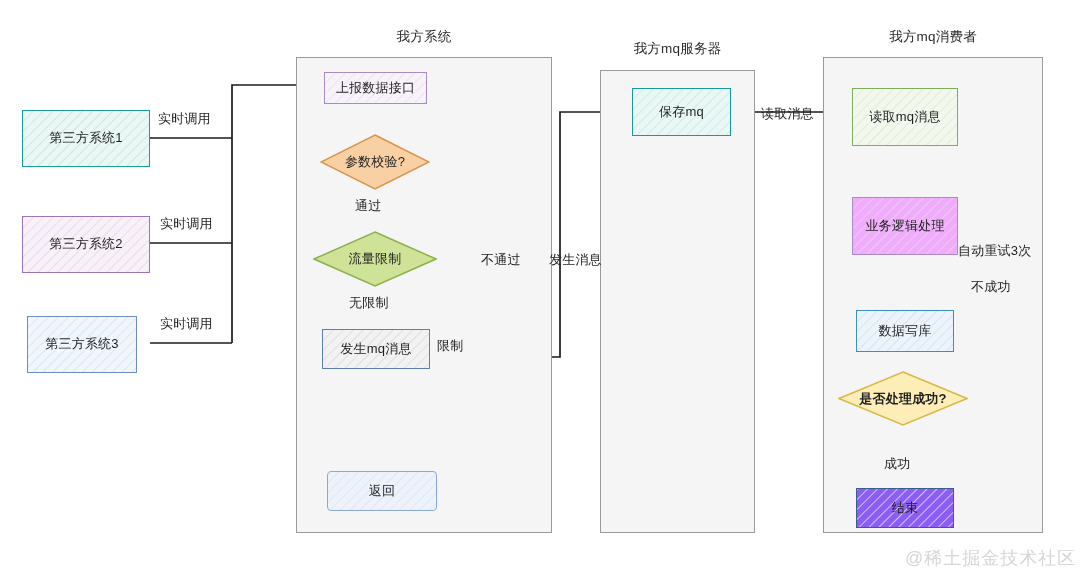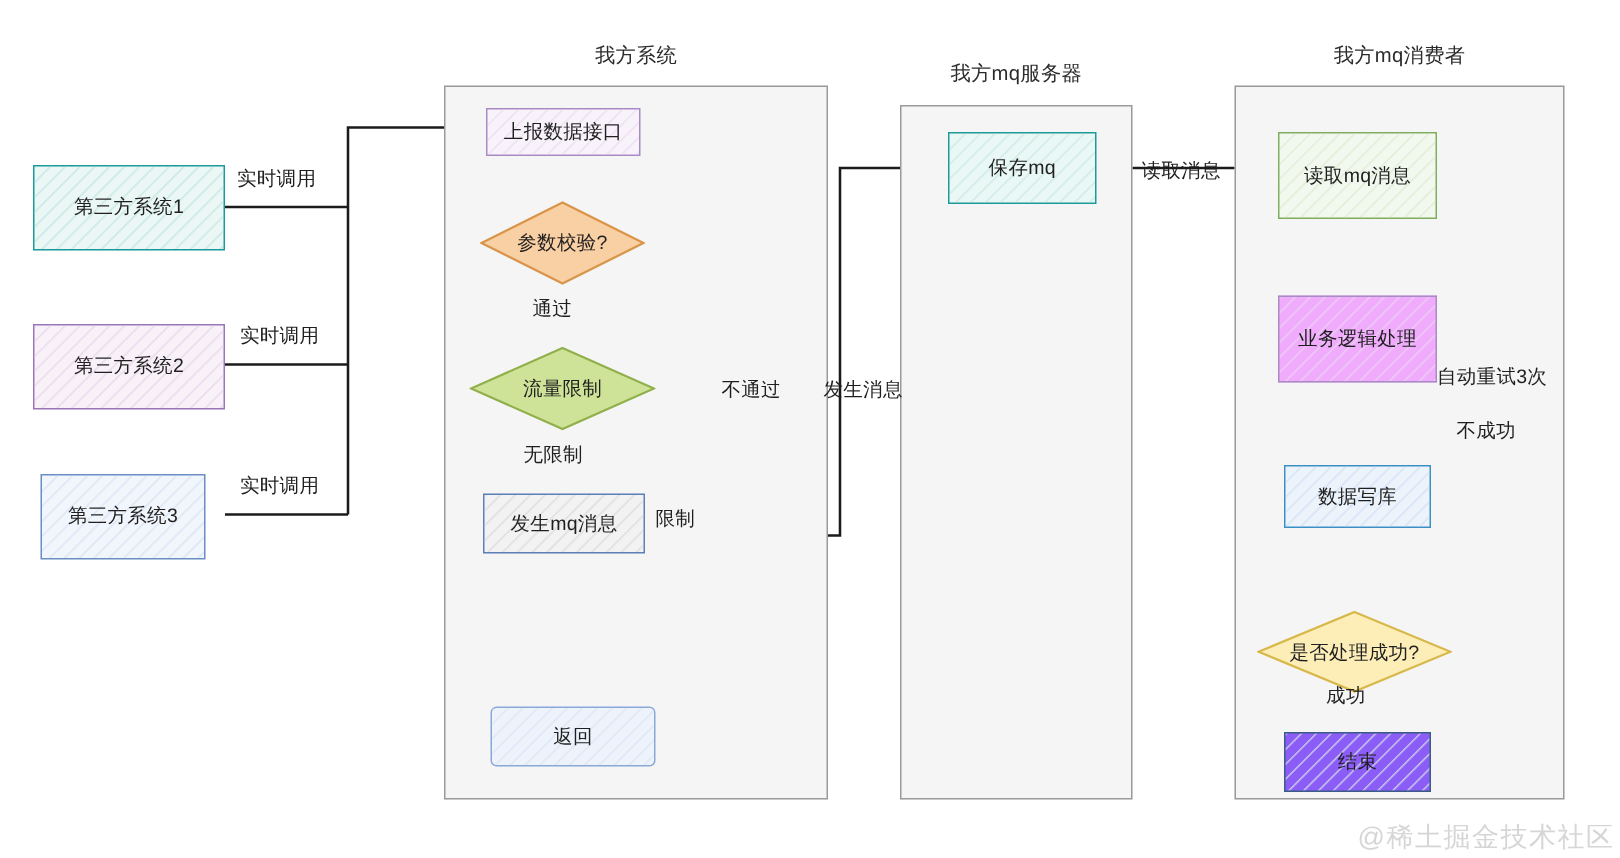--- a/index.html
+++ b/index.html
@@ -252,21 +252,21 @@
     <span class="nlabel">业务逻辑处理</span>
   </div>
 
   <div class="node rect" style="left:856px; top:310px; width:98px; height:42px; border-color:#3a8fc4; background-color:#ecf3fb;">
     <svg style="position:absolute;left:0;top:0;width:100%;height:100%;z-index:1;">
       <rect x="0" y="0" width="100%" height="100%" fill="url(#hatchSky)" opacity="0.8"></rect>
     </svg>
     <span class="nlabel">数据写库</span>
   </div>
 
-  <div class="diamond-wrap" style="left:838px; top:407px; width:130px; height:55px;">
+  <div class="diamond-wrap" style="left:838px; top:371px; width:130px; height:55px;font-weight:bold;">
     <svg width="130" height="55" style="position:absolute;left:0;top:0;">
       <polygon points="65,1 129,27.5 65,54 1,27.5" fill="#fdeeb8" stroke="#d8b84a" stroke-width="1.5"></polygon>
     </svg>
     <span class="dlabel">是否处理成功?</span>
   </div>
 
   <div class="node rect" style="left:856px; top:488px; width:98px; height:40px; border-color:#3a5c88; background-color:#8b5cf6;">
     <svg style="position:absolute;left:0;top:0;width:100%;height:100%;z-index:1;">
       <rect x="0" y="0" width="100%" height="100%" fill="url(#hatchNavy)" opacity="0.85"></rect>
     </svg>

